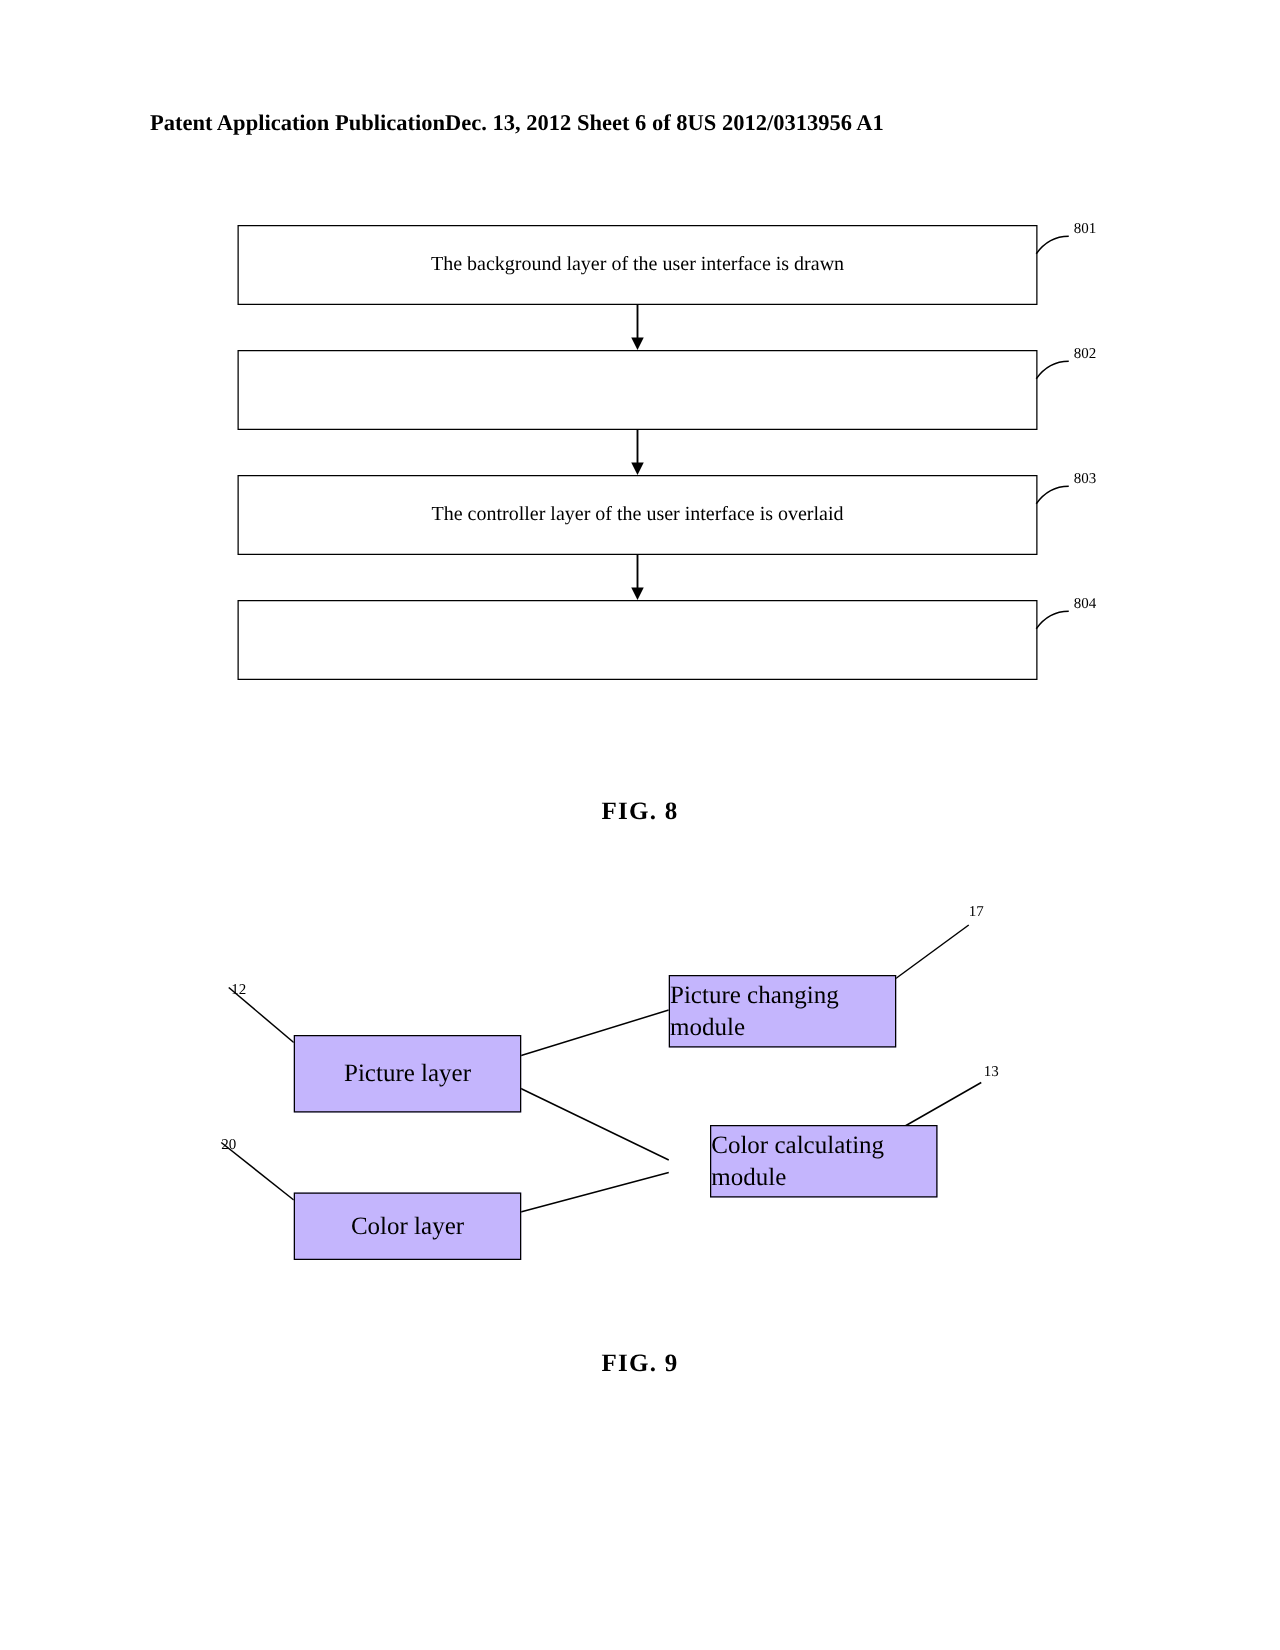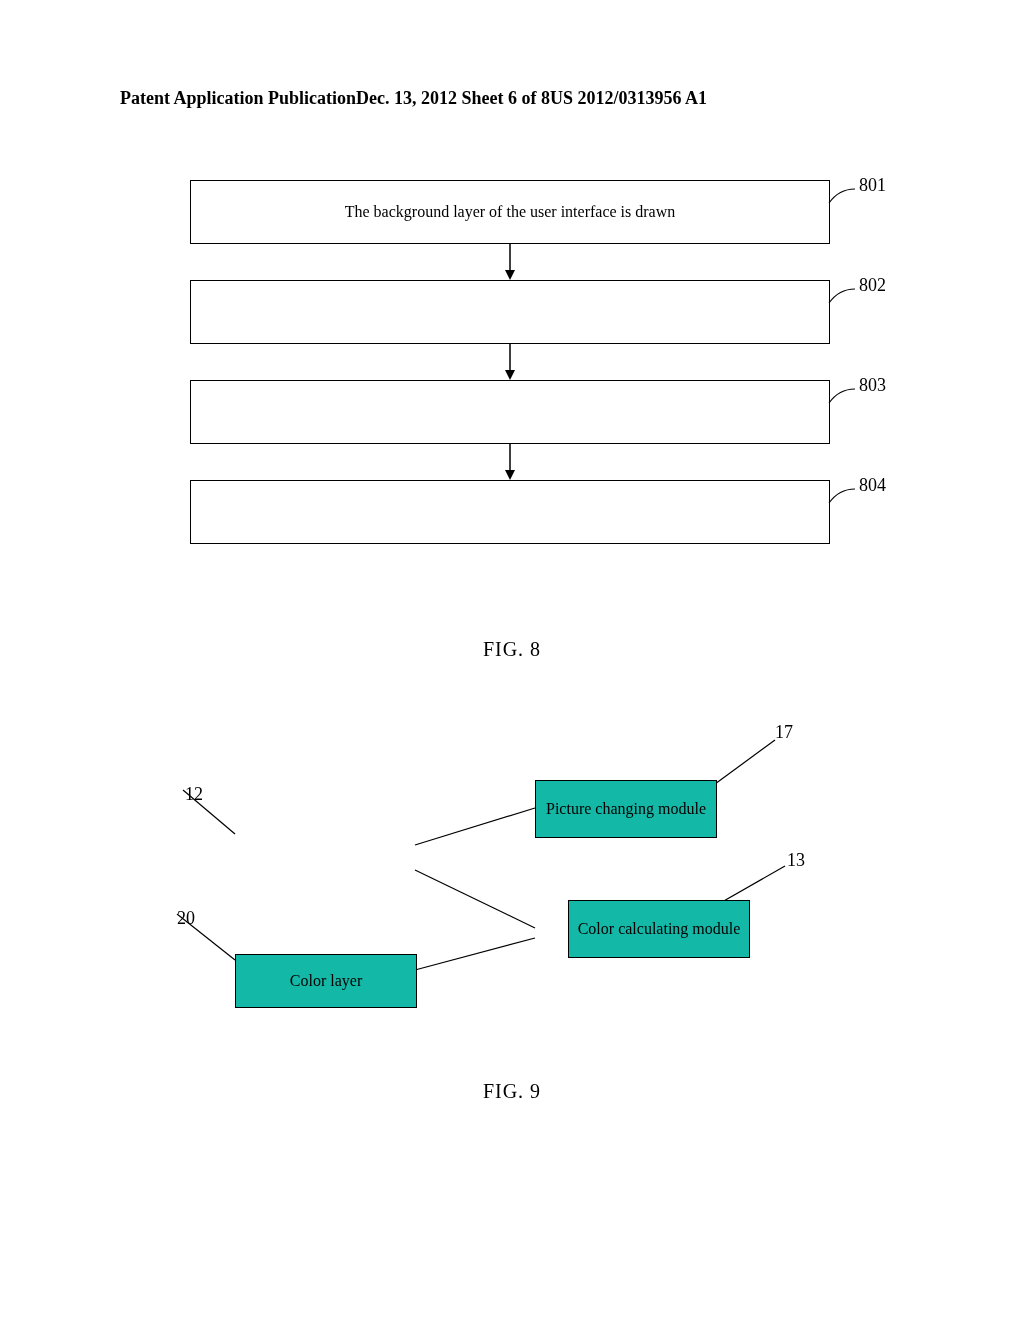--- a/index.html
+++ b/index.html
@@ -47,20 +47,21 @@
     position: relative;
   }
   .arrow-down svg {
     overflow: visible;
   }
   .fig-caption {
     text-align: center;
     font-size: 20px;
     margin-top: 18px;
     letter-spacing: 1px;
+    font-weight: bold;
   }
   .fig8-caption {
     position: absolute;
     top: 620px;
     left: 0;
     width: 100%;
   }
 
   .fig9 {
     position: absolute;
@@ -68,38 +69,38 @@
     left: 155px;
     width: 700px;
     height: 340px;
   }
   .fig9-box {
     position: absolute;
     border: 1.5px solid #000;
     display: flex;
     align-items: center;
     justify-content: center;
-    font-size: 16px;
-    text-align: center;
-    background: #14b8a6;
+    font-size: 20px;
+    text-align: left;
+    background: #c4b5fd;
     line-height: 1.3;
   }
   .fig9-picture-layer { top: 108px; left: 80px; width: 180px; height: 60px; }
   .fig9-color-layer { top: 234px; left: 80px; width: 180px; height: 52px; }
   .fig9-pic-change { top: 60px; left: 380px; width: 180px; height: 56px; }
   .fig9-color-calc { top: 180px; left: 380px; width: 180px; height: 56px; margin-left: 33px; }
 
   .fig9-line {
     position: absolute;
     pointer-events: none;
   }
 
   .fig9-label {
     position: absolute;
-    font-size: 18px;
+    font-size: 12px;
   }
 
   .fig9-caption {
     position: absolute;
     top: 1062px;
     left: 0;
     width: 100%;
   }
   .leadline {
     position: absolute;
@@ -138,20 +139,21 @@
     <div class="fig9-label" style="top:-6px;left:calc(100% + 30px)">802</div>
   </div>
   <div class="arrow-down">
     <svg width="18" height="36">
         <line x1="9" y1="0" x2="9" y2="28" stroke="#000" stroke-width="1.5"></line>
         <polygon points="9,36 4,26 14,26" fill="#000"></polygon>
       </svg>
   </div>
 
   <div class="flow-box">
+    <span>The controller layer of the user interface is overlaid</span>
     <svg class="leadline" style="left:100%;top:8px" width="30" height="18">
         <path d="M0 14 Q10 0 26 0" stroke="#000" stroke-width="1.2" fill="none"></path>
       </svg>
     <div class="fig9-label" style="top:-6px;left:calc(100% + 30px)">803</div>
   </div>
   <div class="arrow-down">
     <svg width="18" height="36">
         <line x1="9" y1="0" x2="9" y2="28" stroke="#000" stroke-width="1.5"></line>
         <polygon points="9,36 4,26 14,26" fill="#000"></polygon>
       </svg>
@@ -179,20 +181,23 @@
 
     <line x1="560" y1="64" x2="620" y2="20" stroke="#000" stroke-width="1.2"></line>
 
     <line x1="560" y1="186" x2="630" y2="146" stroke="#000" stroke-width="1.2"></line>
 
     <line x1="80" y1="114" x2="28" y2="70" stroke="#000" stroke-width="1.2"></line>
 
     <line x1="80" y1="240" x2="22" y2="194" stroke="#000" stroke-width="1.2"></line>
   </svg>
 
+  <div class="fig9-box fig9-picture-layer">
+    <span>Picture layer</span>
+  </div>
   <div class="fig9-box fig9-color-layer">
     <span>Color layer</span>
   </div>
   <div class="fig9-box fig9-pic-change">
     <span>Picture changing module</span>
   </div>
   <div class="fig9-box fig9-color-calc">
     <span>Color calculating module</span>
   </div>
 

